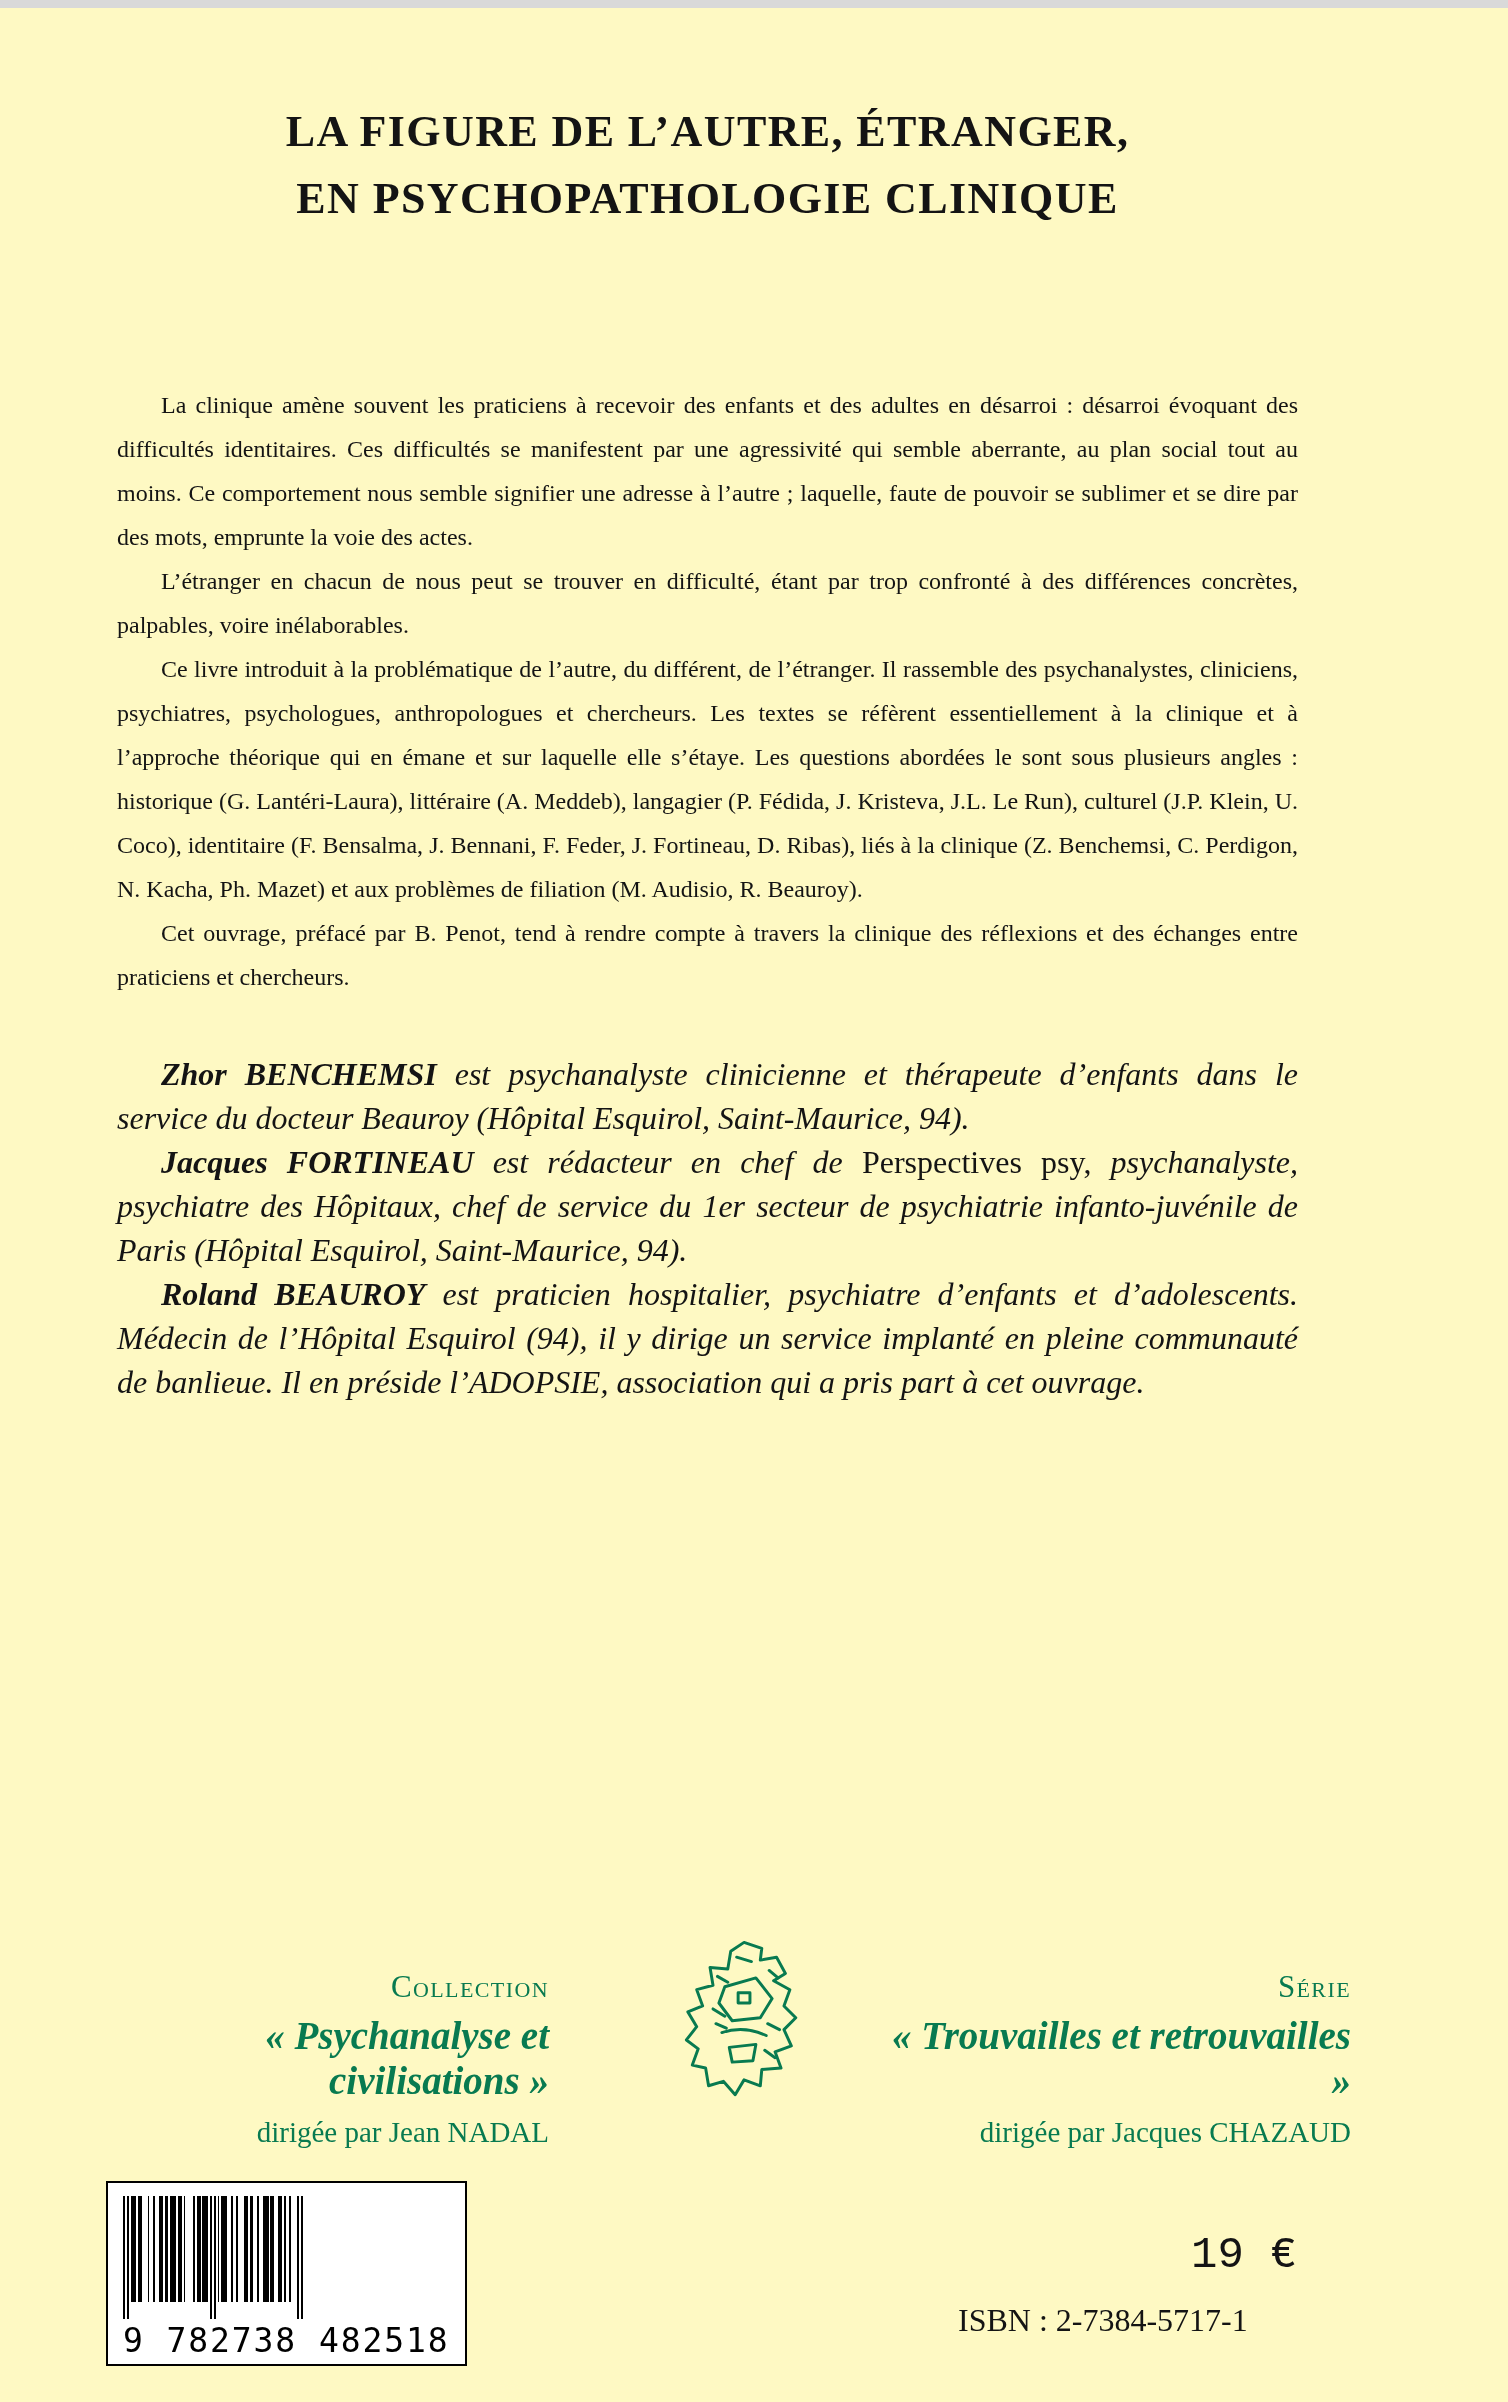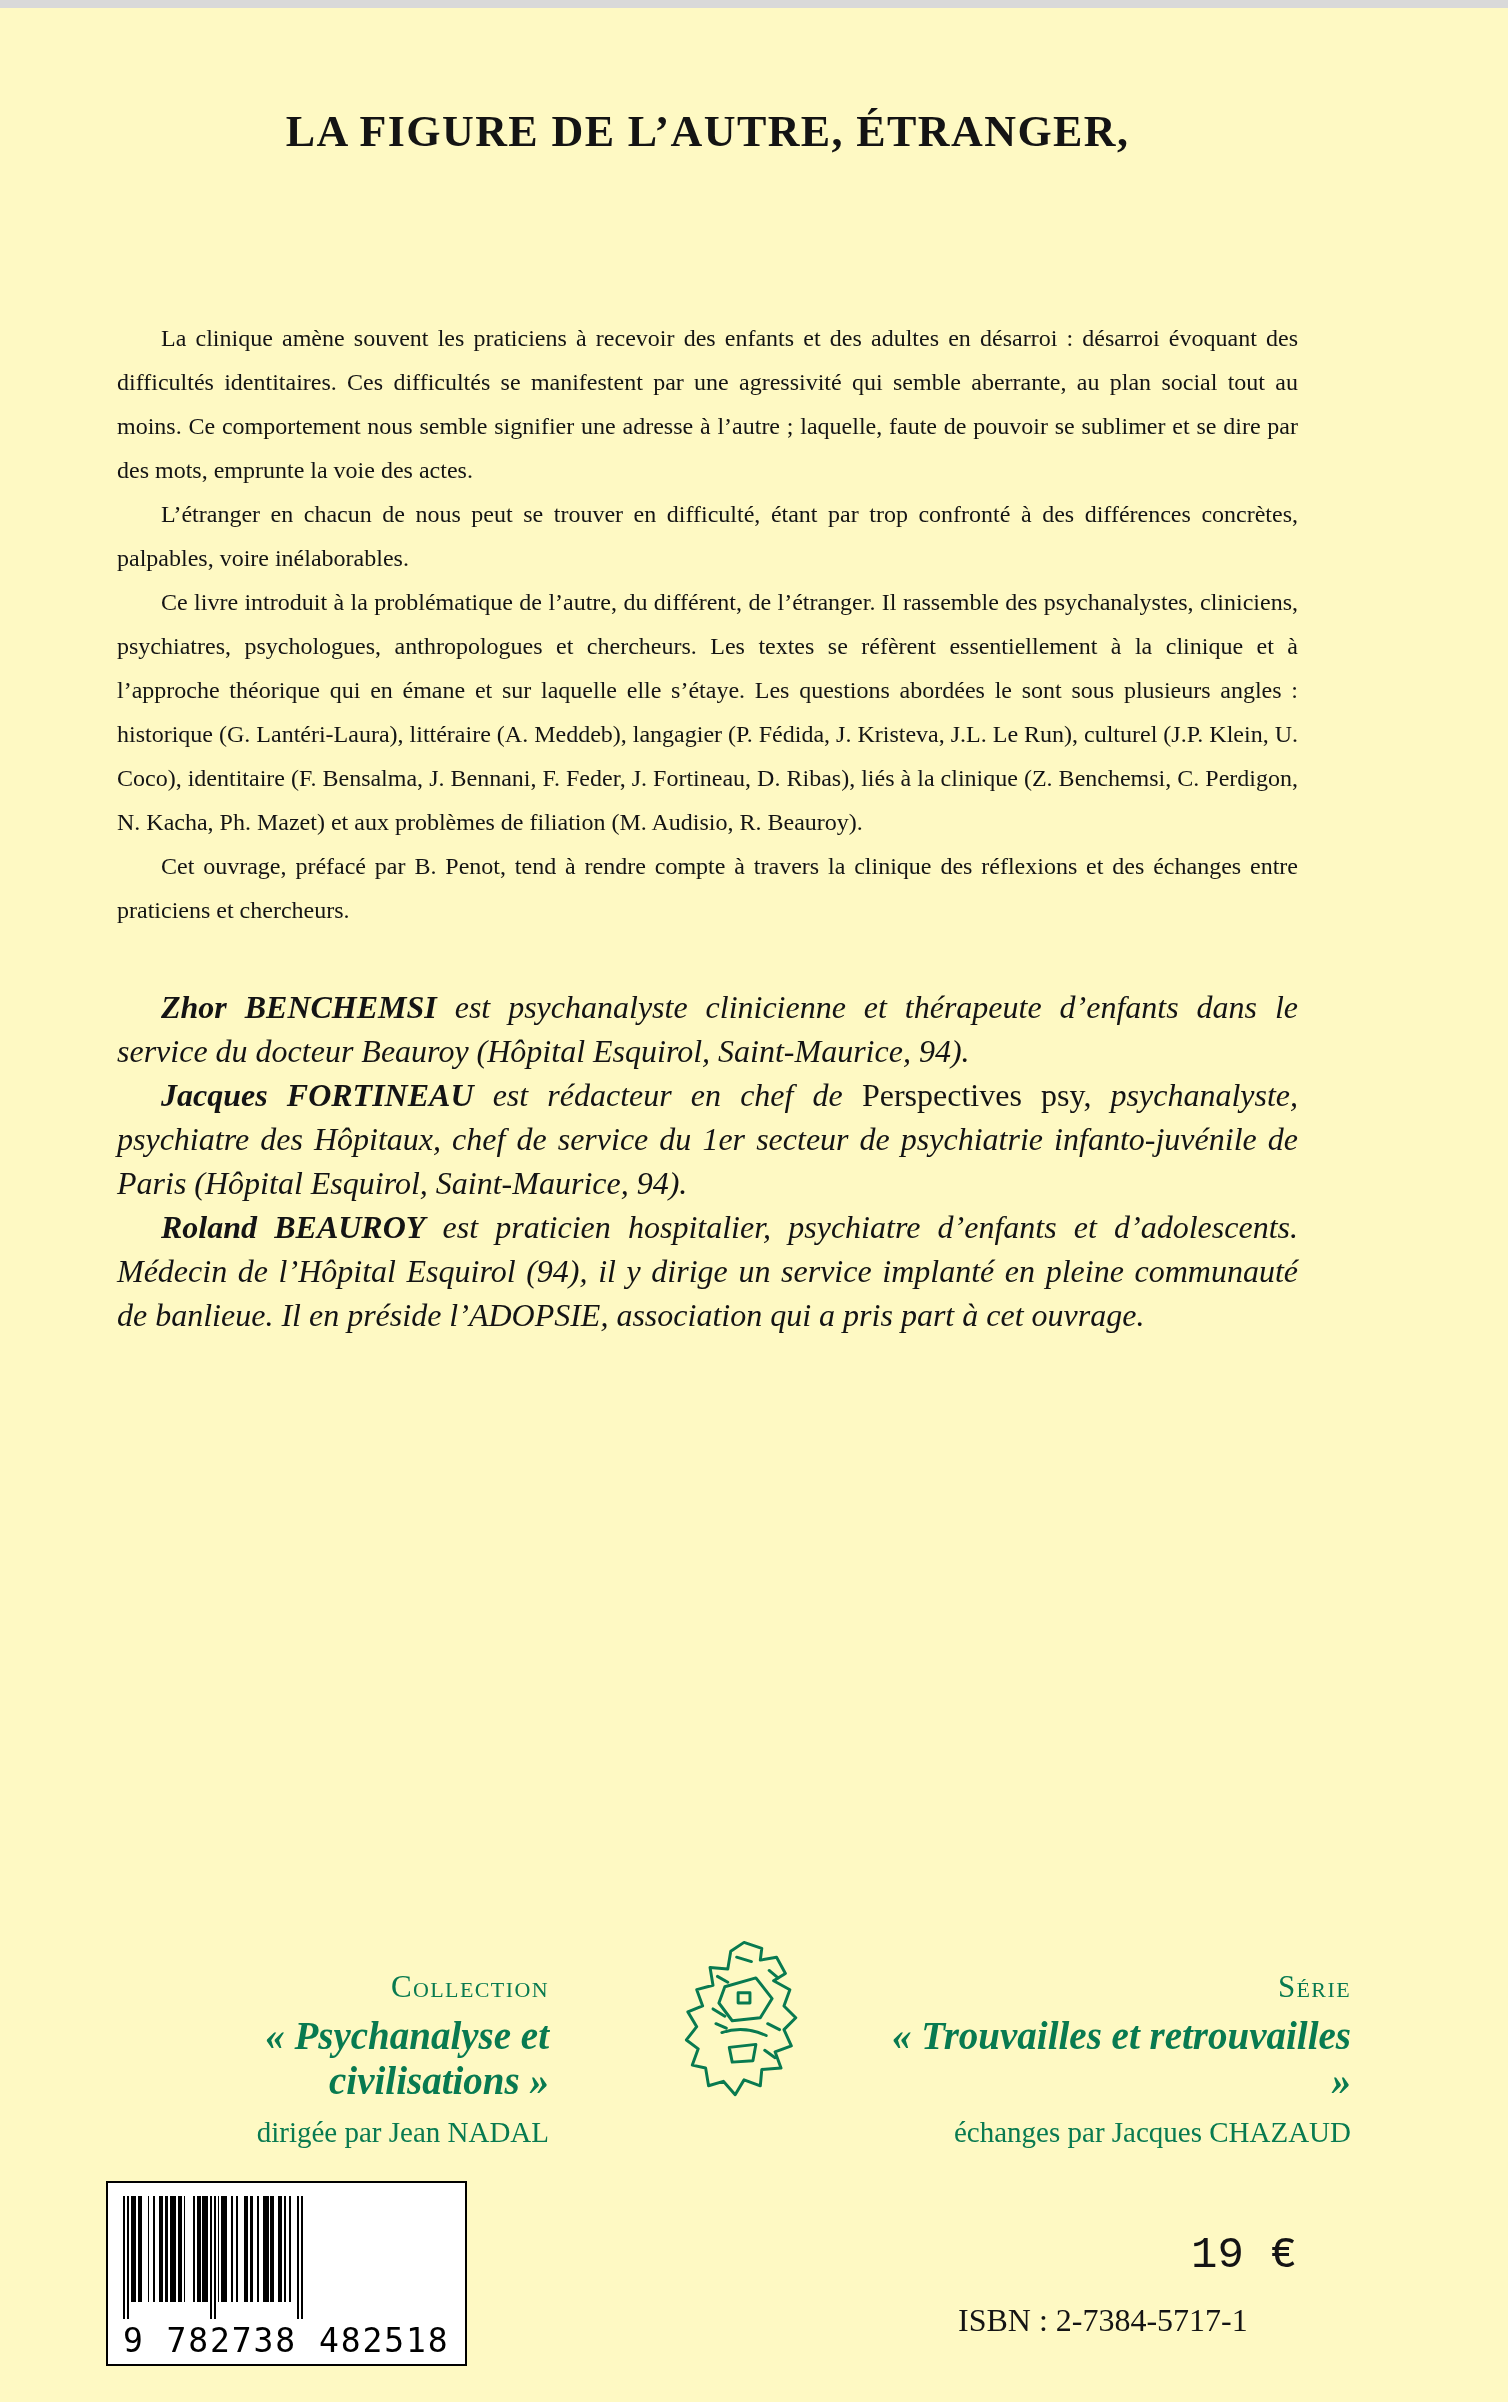--- a/index.html
+++ b/index.html
@@ -48,20 +48,21 @@
   .isbn{position:absolute;left:958px;top:2294px;font-size:32px;}
 </style>
 </head>
 <body>
 
 <div class="page">
 
   <div class="content">
     <h1 class="title">
       <span>LA FIGURE DE L’AUTRE, ÉTRANGER,</span><br>
+      <span>EN PSYCHOPATHOLOGIE CLINIQUE</span>
     </h1>
 
     <div>
         <p class="body-p">La clinique amène souvent les praticiens à recevoir des enfants et des adultes en désarroi : désarroi évoquant des difficultés identitaires. Ces difficultés se manifestent par une agressivité qui semble aberrante, au plan social tout au moins. Ce comportement nous semble signifier une adresse à l’autre ; laquelle, faute de pouvoir se sublimer et se dire par des mots, emprunte la voie des actes.</p>
         <p class="body-p">L’étranger en chacun de nous peut se trouver en difficulté, étant par trop confronté à des différences concrètes, palpables, voire inélaborables.</p>
         <p class="body-p">Ce livre introduit à la problématique de l’autre, du différent, de l’étranger. Il rassemble des psychanalystes, cliniciens, psychiatres, psychologues, anthropologues et chercheurs. Les textes se réfèrent essentiellement à la clinique et à l’approche théorique qui en émane et sur laquelle elle s’étaye. Les questions abordées le sont sous plusieurs angles : historique (G. Lantéri-Laura), littéraire (A. Meddeb), langagier (P. Fédida, J. Kristeva, J.L. Le Run), culturel (J.P. Klein, U. Coco), identitaire (F. Bensalma, J. Bennani, F. Feder, J. Fortineau, D. Ribas), liés à la clinique (Z. Benchemsi, C. Perdigon, N. Kacha, Ph. Mazet) et aux problèmes de filiation (M. Audisio, R. Beauroy).</p>
         <p class="body-p">Cet ouvrage, préfacé par B. Penot, tend à rendre compte à travers la clinique des réflexions et des échanges entre praticiens et chercheurs.</p>
       </div>
 
     <div class="bios">
@@ -86,21 +87,21 @@
         <path d="M66 132 Q96 122 126 136"></path>
         <path d="M76 152 L112 148 L108 170 L80 172 Z"></path>
         <path d="M54 100 l16 10 M58 120 l14 6 M128 120 l16 8 M124 156 l14 10 M86 30 l20 6 M60 56 l14 8 M130 48 l12 10"></path>
       </g>
     </svg>
   </div>
 
   <div class="footer-col series">
     <div class="footer-label">Série</div>
     <div class="footer-name">« Trouvailles et retrouvailles »</div>
-    <div class="footer-director">échanges par Jacques CHAZAUD</div>
+    <div class="footer-director">dirigée par Jacques CHAZAUD</div>
   </div>
 
   <div class="barcode-box">
     <div class="bars">
         <span class="bar on guard"></span>
         <span class="bar guard"></span>
         <span class="bar on guard"></span>
         <span class="bar"></span>
         <span class="bar on"></span>
         <span class="bar on"></span>

